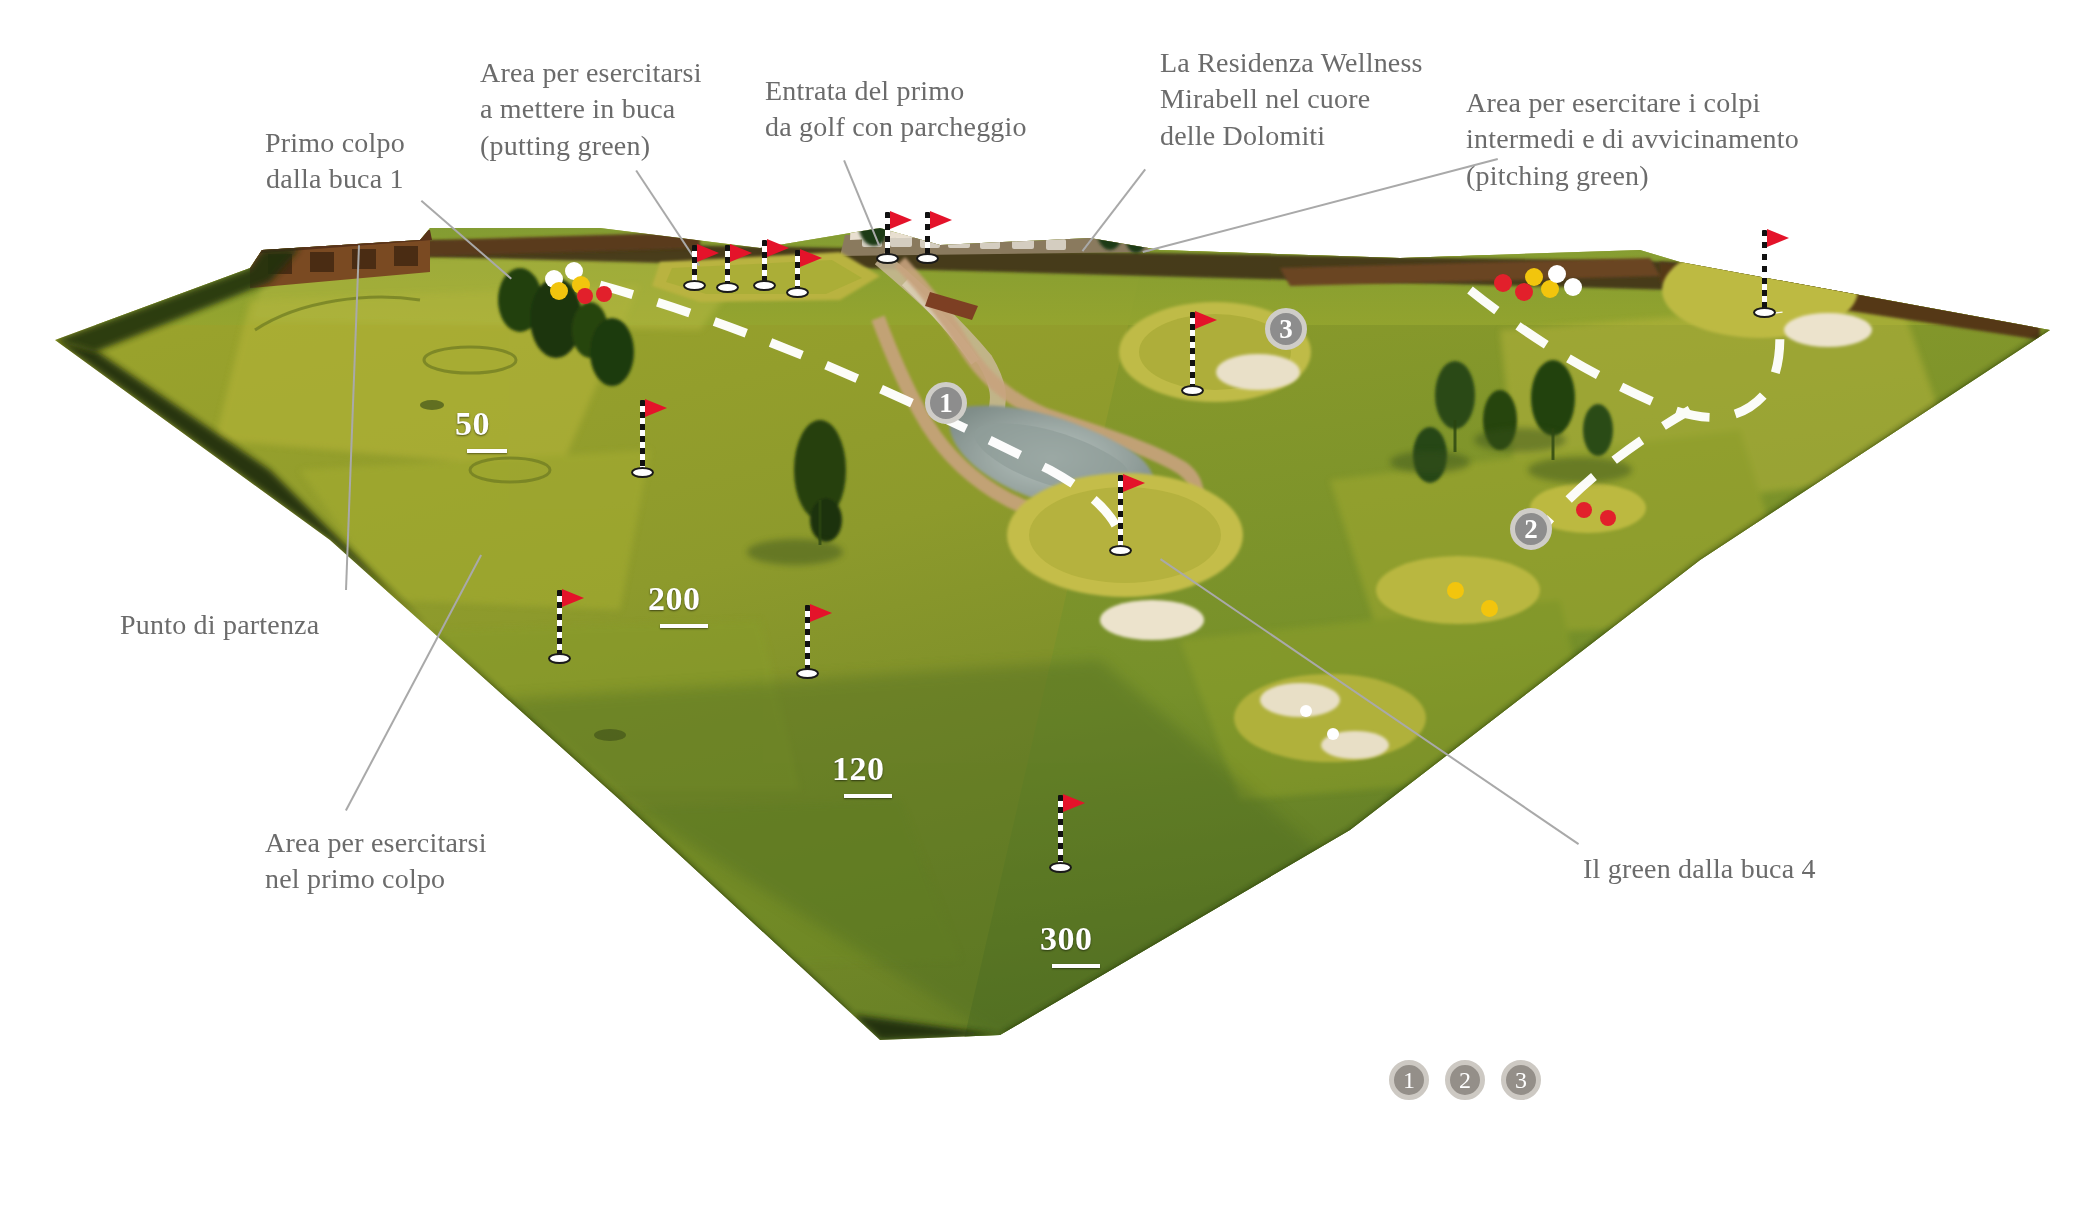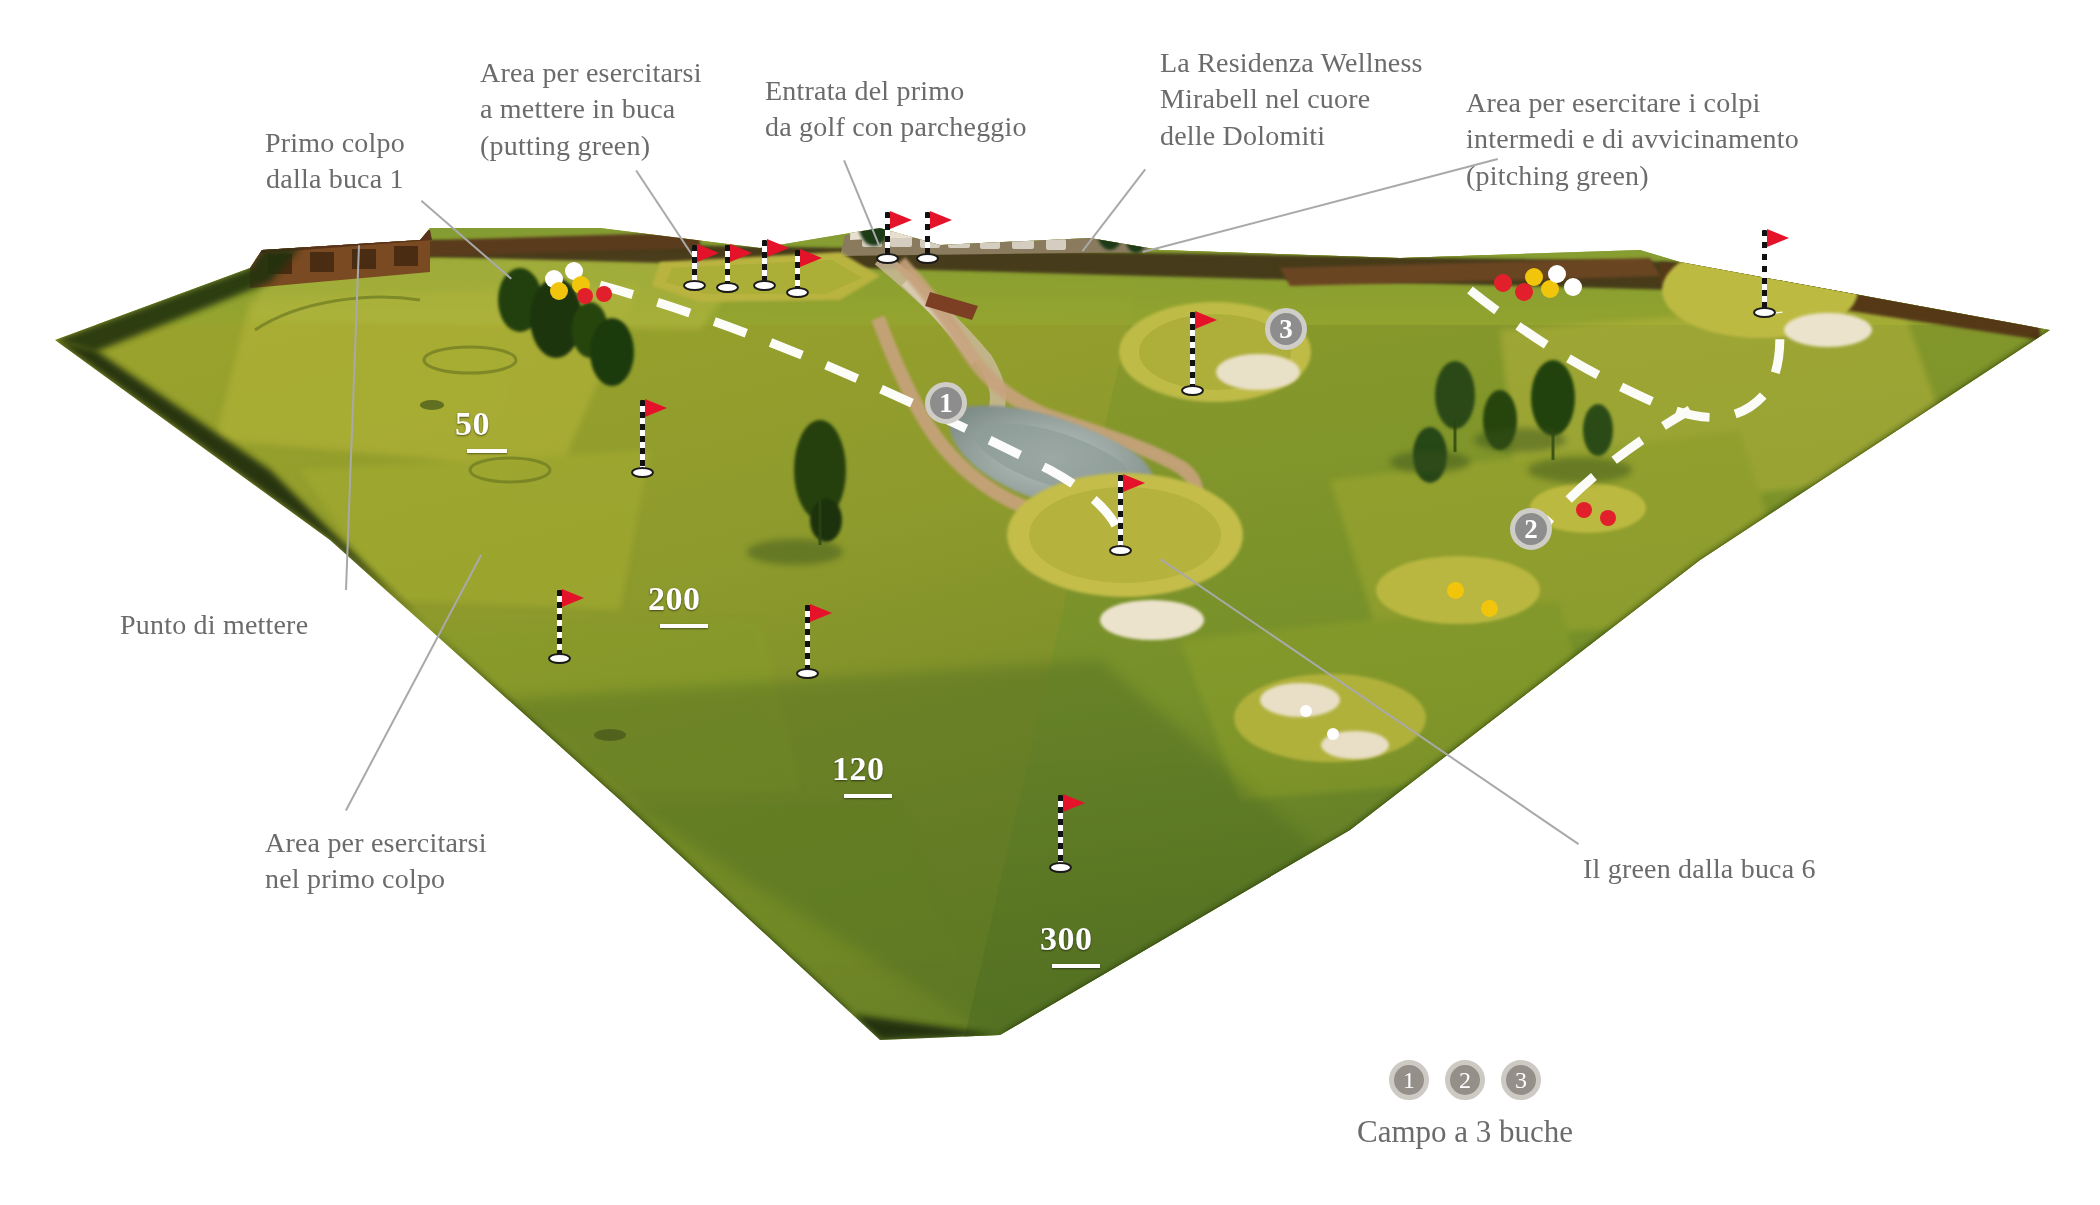--- a/index.html
+++ b/index.html
@@ -396,24 +396,24 @@
 a mettere in buca
 (putting green)</div>
       <div class="label" style="left: 765px; top: 73px;">Entrata del primo
 da golf con parcheggio</div>
       <div class="label" style="left: 1160px; top: 45px;">La Residenza Wellness
 Mirabell nel cuore
 delle Dolomiti</div>
       <div class="label" style="left: 1466px; top: 85px;">Area per esercitare i colpi
 intermedi e di avvicinamento
 (pitching green)</div>
-      <div class="label" style="left: 120px; top: 607px;">Punto di mettere</div>
+      <div class="label" style="left: 120px; top: 607px;">Punto di partenza</div>
       <div class="label" style="left: 265px; top: 825px;">Area per esercitarsi
 nel primo colpo</div>
-      <div class="label" style="left: 1583px; top: 851px;">Il green dalla buca 6</div>
+      <div class="label" style="left: 1583px; top: 851px;">Il green dalla buca 4</div>
     </div>
 
   <div id="flags-layer">
       <div class="flag" style="left: 640px; top: 400px; width: 28px; height: 72px;">
         <div class="pole" style="height: 72px;"></div>
         <div class="cloth"></div>
         <div class="cup" style="top: 67px;"></div>
       </div>
       <div class="flag" style="left: 557px; top: 590px; width: 28px; height: 68px;">
         <div class="pole" style="height: 68px;"></div>
@@ -510,16 +510,15 @@
       <div class="hole-badge" style="left: 1510px; top: 508px;">2</div>
       <div class="hole-badge" style="left: 1265px; top: 308px;">3</div>
     </div>
 
   <div class="legend">
     <div class="legend-badges" id="legend-badges">
         <div class="legend-badge">1</div>
         <div class="legend-badge">2</div>
         <div class="legend-badge">3</div>
       </div>
-    <div class="legend-caption">Campo a 3 buche</div>
   </div>
 
 </div>
 
 </body></html>

